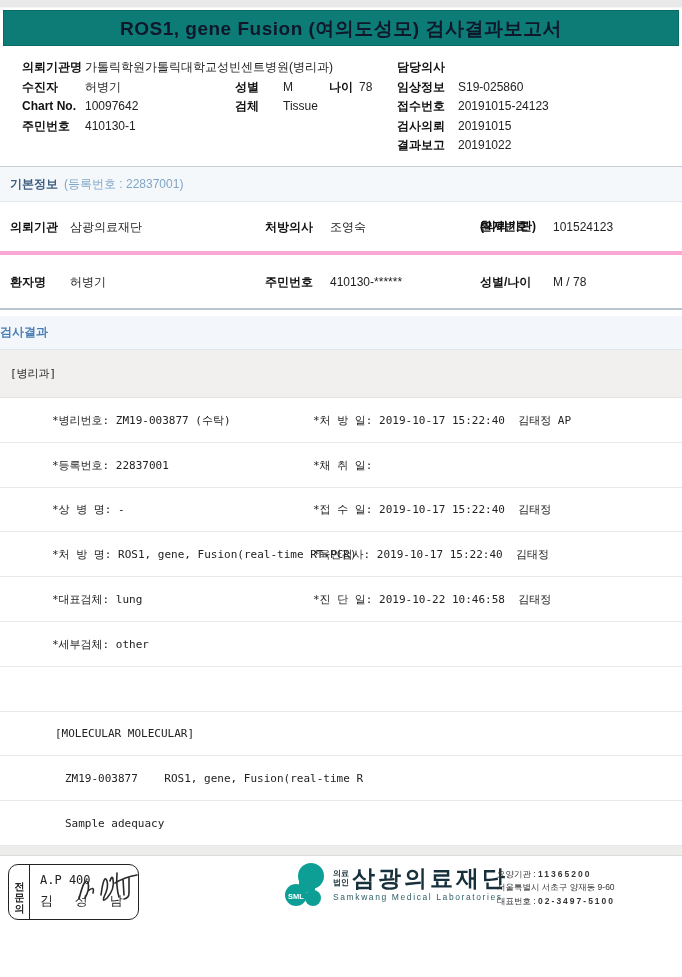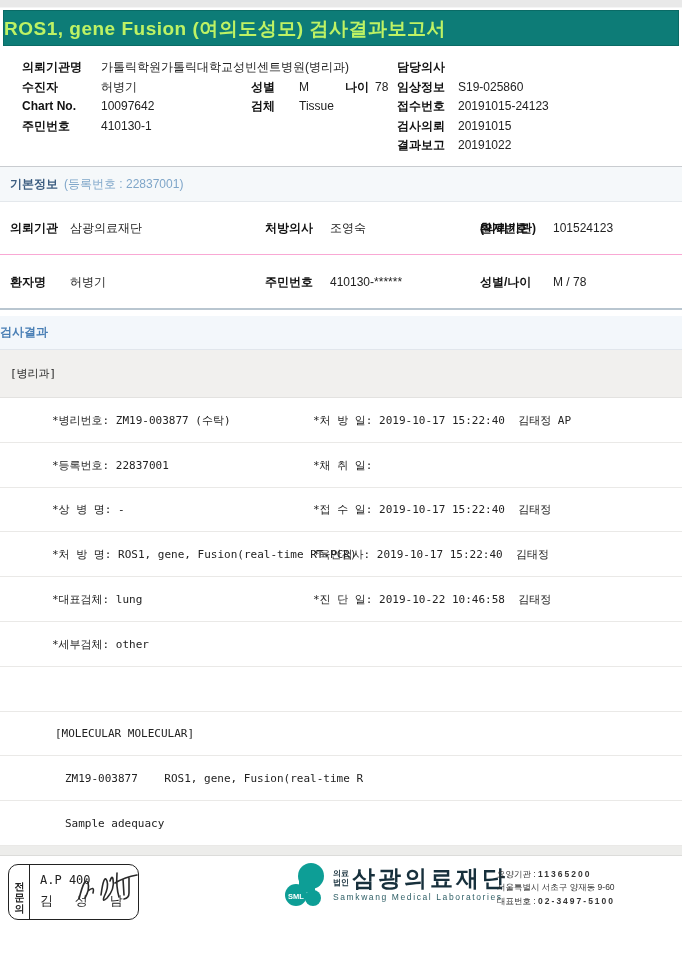--- a/index.html
+++ b/index.html
@@ -2,48 +2,48 @@
 <html><head>
 <meta charset="utf-8">
 <style>
   * { box-sizing: border-box; margin: 0; padding: 0; }
   html,body { width: 682px; height: 977px; background: #fff; overflow: hidden;
     font-family: "Liberation Sans", sans-serif; color: #222; }
 
   .top-strip { height: 8px; background: #e9e9e9; border-bottom: 1px solid #f5f5f5; }
 
   .banner { margin: 2px 3px 0 3px; height: 36px; line-height: 36px;
-    background: #0d7c77; border: 1px solid #0a6b66; color: #bef264;
-    text-align: left; font-size: 19px; font-weight: bold; letter-spacing: 0.5px; }
+    background: #0d7c77; border: 1px solid #0a6b66; color: #0f172a;
+    text-align: center; font-size: 19px; font-weight: bold; letter-spacing: 0.5px; }
 
   
   .info { position: relative; height: 110px; padding-top: 12px; font-size: 12px; }
   .info-left  { position: absolute; left: 22px;  top: 12px; }
   .info-right { position: absolute; left: 397px; top: 12px; }
   .pi-row { height: 19.6px; line-height: 19.6px; white-space: nowrap; }
   .pi-row span { display: inline-block; vertical-align: top; }
   .lbl { font-weight: bold; color: #111; }
   .pi-l1 { width: 63px; }
-  .pi-v1 { width: 150px; margin-left: 16px; }
+  .pi-v1 { width: 150px; }
   .pi-l2 { width: 48px; }
   .pi-v2 { width: 46px; }
   .pi-l3 { width: 30px; }
   .pi-rl { width: 61px; }
 
   
   .sec-band { margin-top: 10px; height: 36px; line-height: 34px; padding-left: 10px;
     background: #f5f8fa; border-top: 1px solid #c9ccd0; border-bottom: 1px solid #e4e8ec;
     font-size: 12px; }
   .sec-title { font-weight: bold; color: #3c5d80; }
   .sec-sub { color: #7fa6c9; margin-left: 6px; }
 
   
   .btable { border-bottom: 2px solid #b9c6d0; }
   .btable-row { position: relative; height: 53px; font-size: 12px; }
-  .btable-row.first { border-bottom: 1px solid #f9a8d4; }
+  .btable-row.first { border-bottom: 4px solid #f9a8d4; }
   .btable-row span { position: absolute; top: 50%; transform: translateY(-50%); white-space: nowrap; }
   .c-l1 { left: 10px; }  .c-v1 { left: 70px; }
   .c-l2 { left: 265px; } .c-v2 { left: 330px; }
   .c-l3 { left: 480px; line-height: 15px; } .c-v3 { left: 553px; }
 
   
   .res-band { margin-top: 6px; height: 34px; line-height: 33px; 
     background: #f3f7fb; border-bottom: 1px solid #e1e6ec;
     font-size: 12px; font-weight: bold; color: #4a7fb5; }
 

